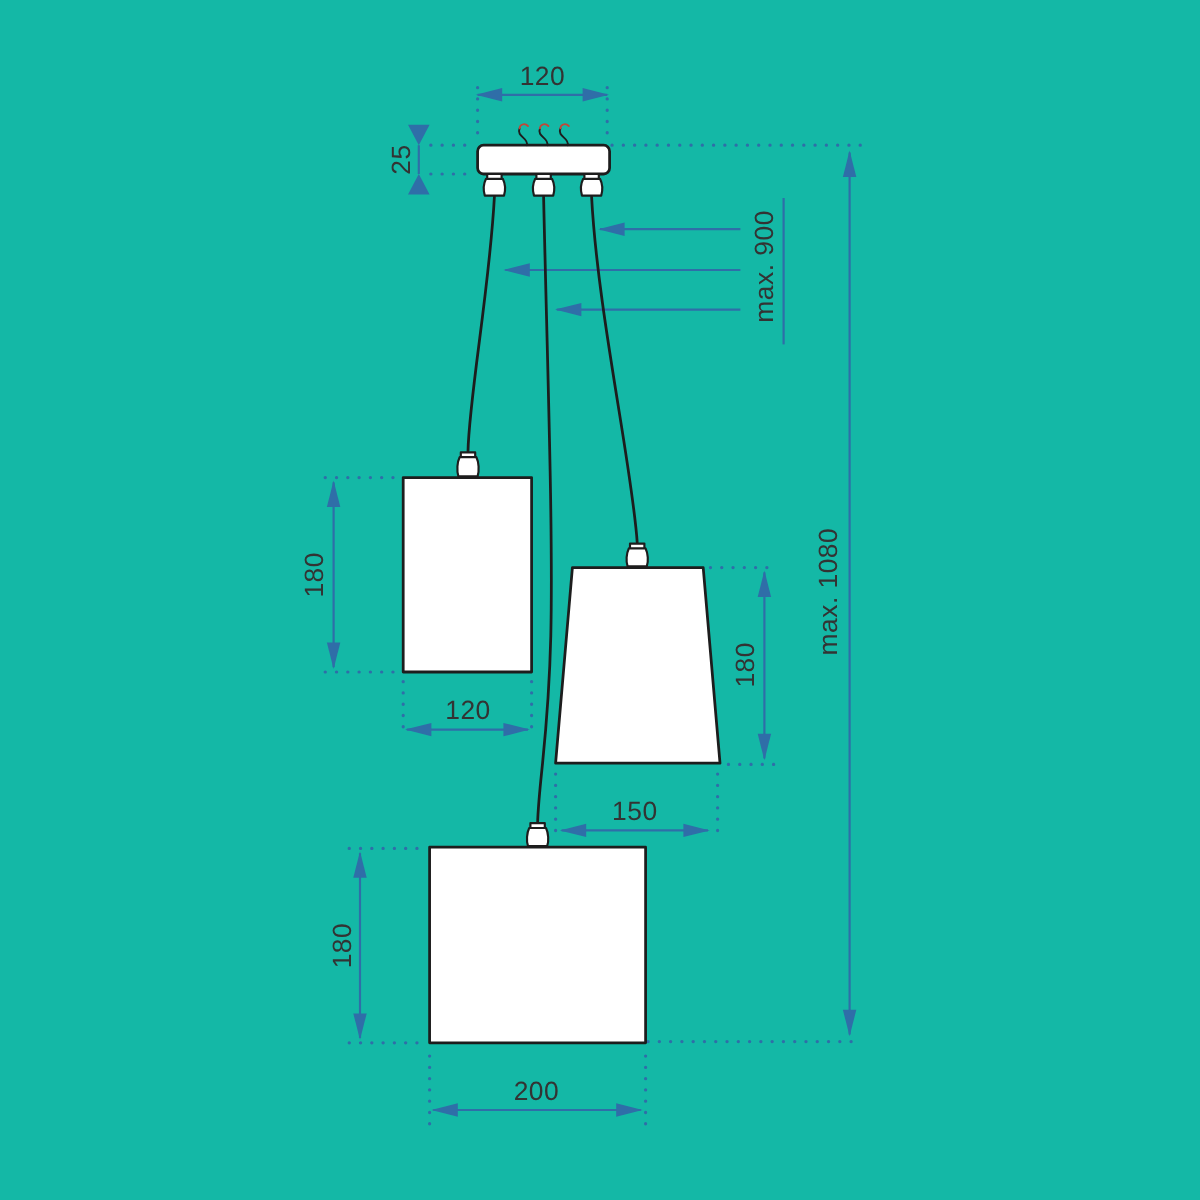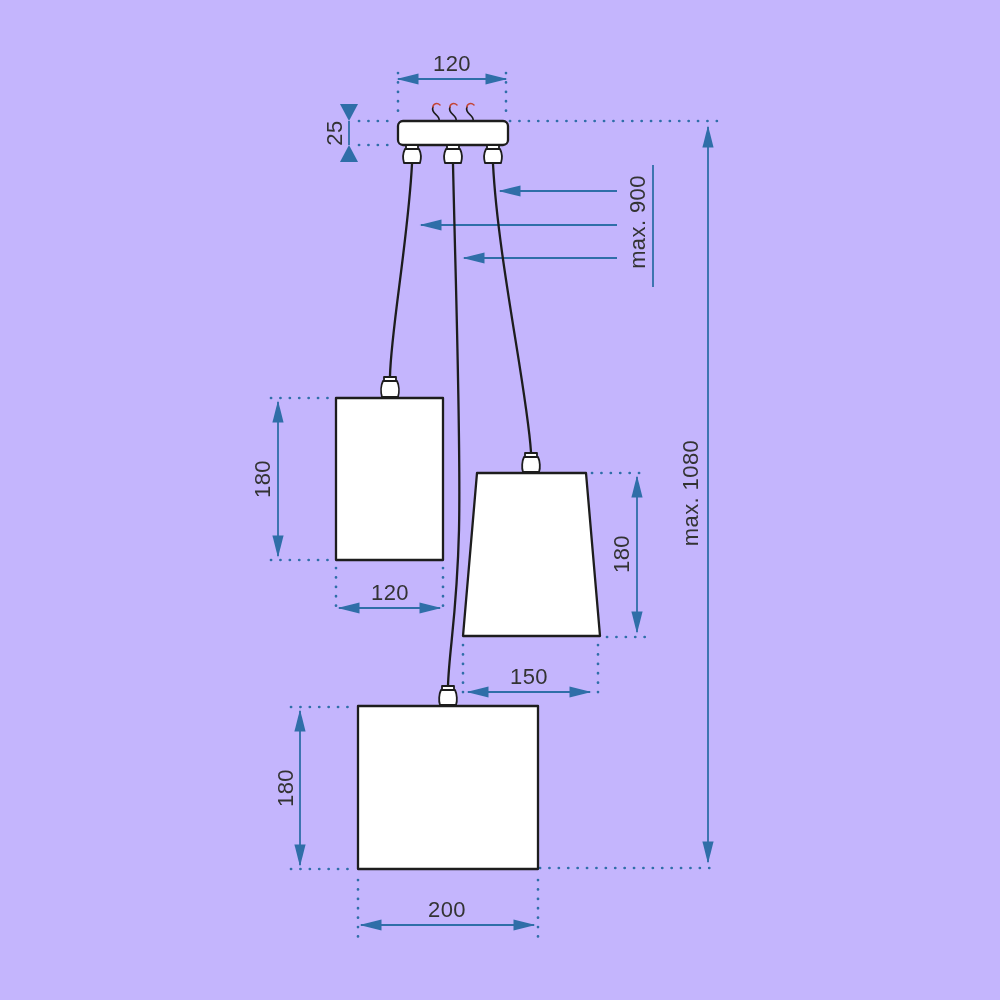--- a/index.html
+++ b/index.html
@@ -1,16 +1,16 @@
 <!DOCTYPE html>
 <html><head>
 <meta charset="utf-8">
 <style>
   html,body{margin:0;padding:0;background:#ffffff;}
-  .canvas{position:relative;width:1000px;height:1000px;background:#c4b5fd;overflow:hidden;}
+  .canvas{position:relative;width:1000px;height:1000px;background:#14b8a6;overflow:hidden;}
   svg{display:block;}
   
   .blk{stroke:#1d1d1d;stroke-width:2.3;fill:none;stroke-linejoin:round;stroke-linecap:round;}
   .blkf{stroke:#1d1d1d;stroke-width:2.3;fill:#ffffff;stroke-linejoin:round;}
   .sock{stroke:#1d1d1d;stroke-width:1.8;fill:#ffffff;stroke-linejoin:round;}
   .wire{stroke:#1d1d1d;stroke-width:1.6;fill:none;stroke-linecap:round;}
   .wiretip{stroke:#c44536;stroke-width:1.5;fill:none;stroke-linecap:round;}
   
   .dim{stroke:#2f6ea8;stroke-width:1.8;fill:none;}
   .dot{stroke:#2f6ea8;stroke-width:2.7;stroke-dasharray:0.1 9.3;stroke-linecap:round;fill:none;}

